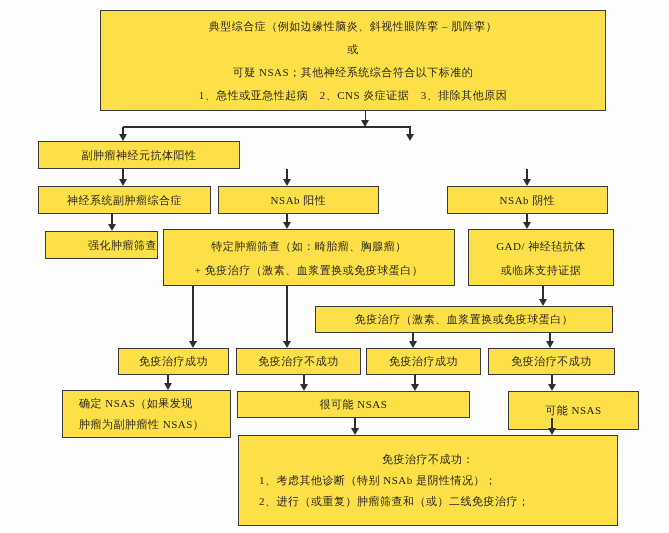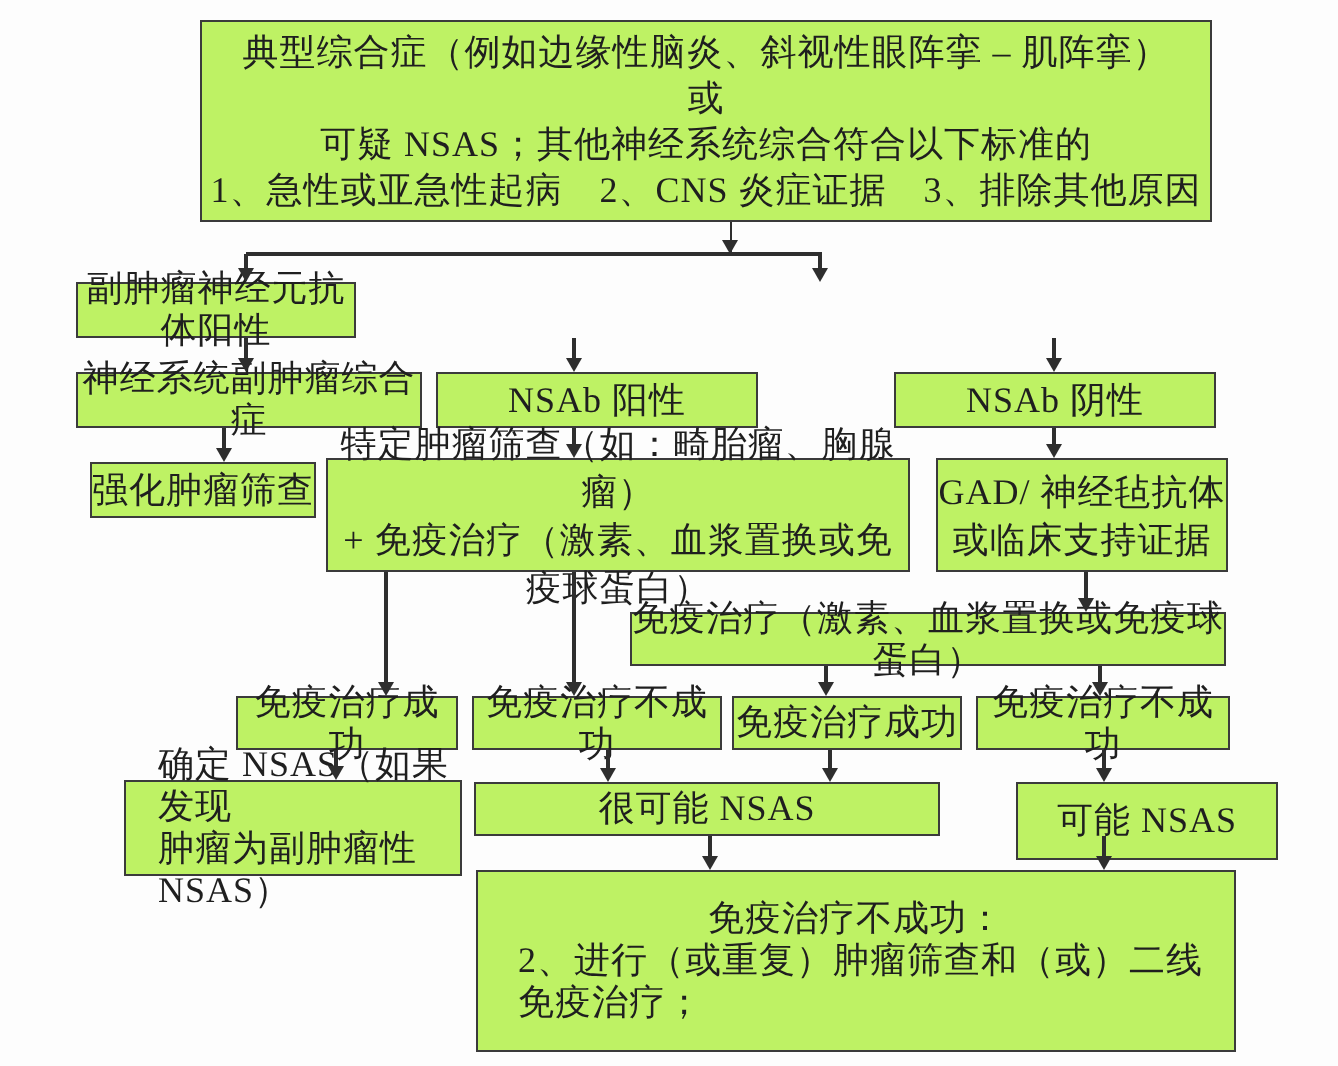--- a/index.html
+++ b/index.html
@@ -2,34 +2,34 @@
 <html><head>
 <meta charset="utf-8">
 <style>
   html,body{margin:0;padding:0;background:#ffffff;}
   #canvas{
     position:relative;width:669px;height:533px;background:#fdfdfd;
     font-family:"Liberation Serif","DejaVu Serif",serif;
     color:#1f1f1f;outline:1px solid #e3e3e3;overflow:hidden;
   }
   .box{
-    position:absolute;background:#bef264;border:1.5px solid #3b3b3b;
+    position:absolute;background:#fde047;border:1.5px solid #3b3b3b;
     display:flex;flex-direction:column;align-items:center;justify-content:center;
-    font-size:18px;letter-spacing:0.5px;line-height:21px;text-align:center;
+    font-size:11px;letter-spacing:0.5px;line-height:21px;text-align:center;
     box-sizing:border-box;
   }
   .box span{display:block;}
   .v{position:absolute;width:1.6px;background:#2e2e2e;}
   .h{position:absolute;height:1.6px;background:#2e2e2e;}
   .ah{position:absolute;width:0;height:0;border-left:4px solid transparent;
       border-right:4px solid transparent;border-top:7px solid #2e2e2e;}
   .left-align{align-items:flex-start;text-align:left;}
 
   #n-top{left:100px;top:10px;width:506px;height:101px;line-height:23px;}
-  #n-pnabpos{left:38px;top:141px;width:140px;height:28px;}
+  #n-pnabpos{left:38px;top:141px;width:202px;height:28px;}
   #n-pnabneg{left:218px;top:141px;width:390px;height:28px;}
   #n-nps{left:38px;top:186px;width:173px;height:28px;}
   #n-nsabpos{left:218px;top:186px;width:161px;height:28px;}
   #n-nsabneg{left:447px;top:186px;width:161px;height:28px;}
   #n-enhanced{left:45px;top:231px;width:113px;height:28px;align-items:flex-end;}
   #n-specific{left:163px;top:229px;width:292px;height:57px;line-height:24px;}
   #n-gad{left:468px;top:229px;width:146px;height:57px;line-height:24px;}
   #n-immuno{left:315px;top:306px;width:298px;height:27px;}
   #n-its1{left:118px;top:348px;width:111px;height:27px;}
   #n-itf1{left:236px;top:348px;width:125px;height:27px;}
@@ -112,20 +112,21 @@
   <div class="box" id="n-probable">
     <span>很可能 NSAS</span>
   </div>
 
   <div class="box" id="n-possible">
     <span>可能 NSAS</span>
   </div>
 
   <div class="box" id="n-bottom">
     <span>免疫治疗不成功：</span>
+    <span class="items">1、考虑其他诊断（特别 NSAb 是阴性情况）；</span>
     <span class="items">2、进行（或重复）肿瘤筛查和（或）二线免疫治疗；</span>
   </div>
 
   <div class="v" style="left:364.5px;top:111px;height:16px;"></div>
   <div class="ah" style="left:361px;top:120px;"></div>
   <div class="h" style="left:123px;top:126px;width:288px;"></div>
   <div class="v" style="left:122.2px;top:127px;height:8px;"></div>
   <div class="ah" style="left:119px;top:134px;"></div>
   <div class="v" style="left:409.2px;top:127px;height:8px;"></div>
   <div class="ah" style="left:406px;top:134px;"></div>

